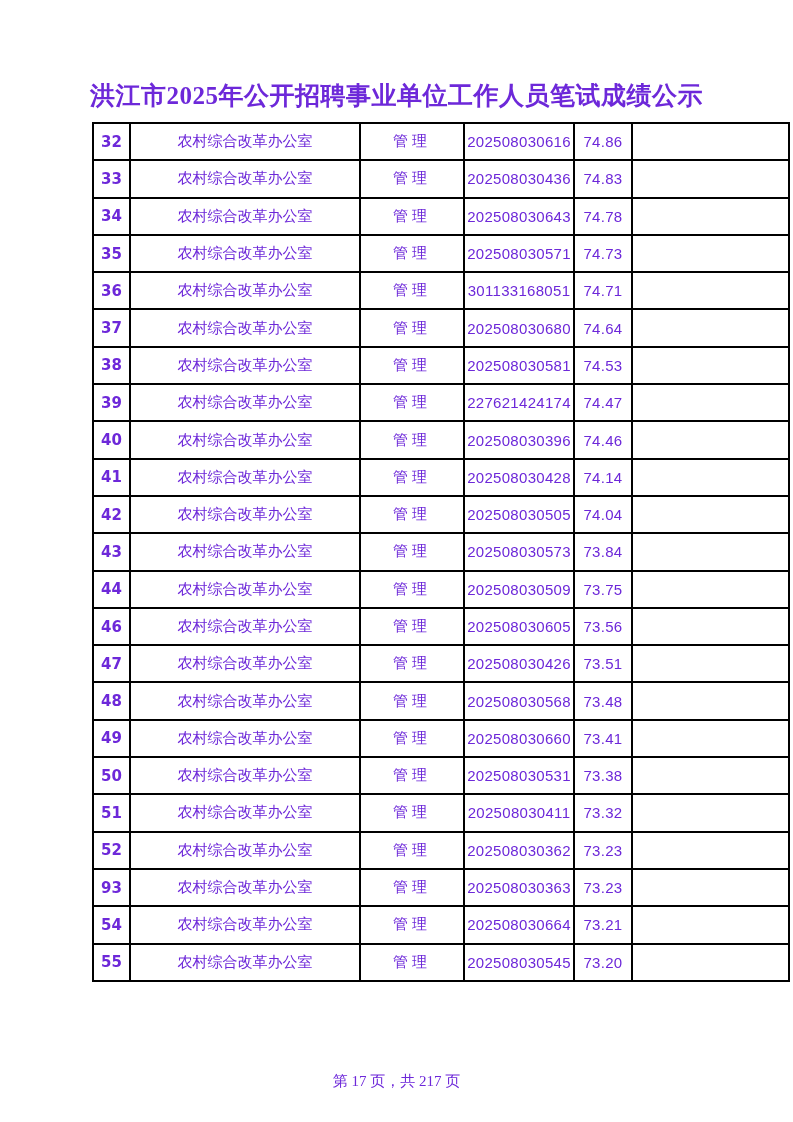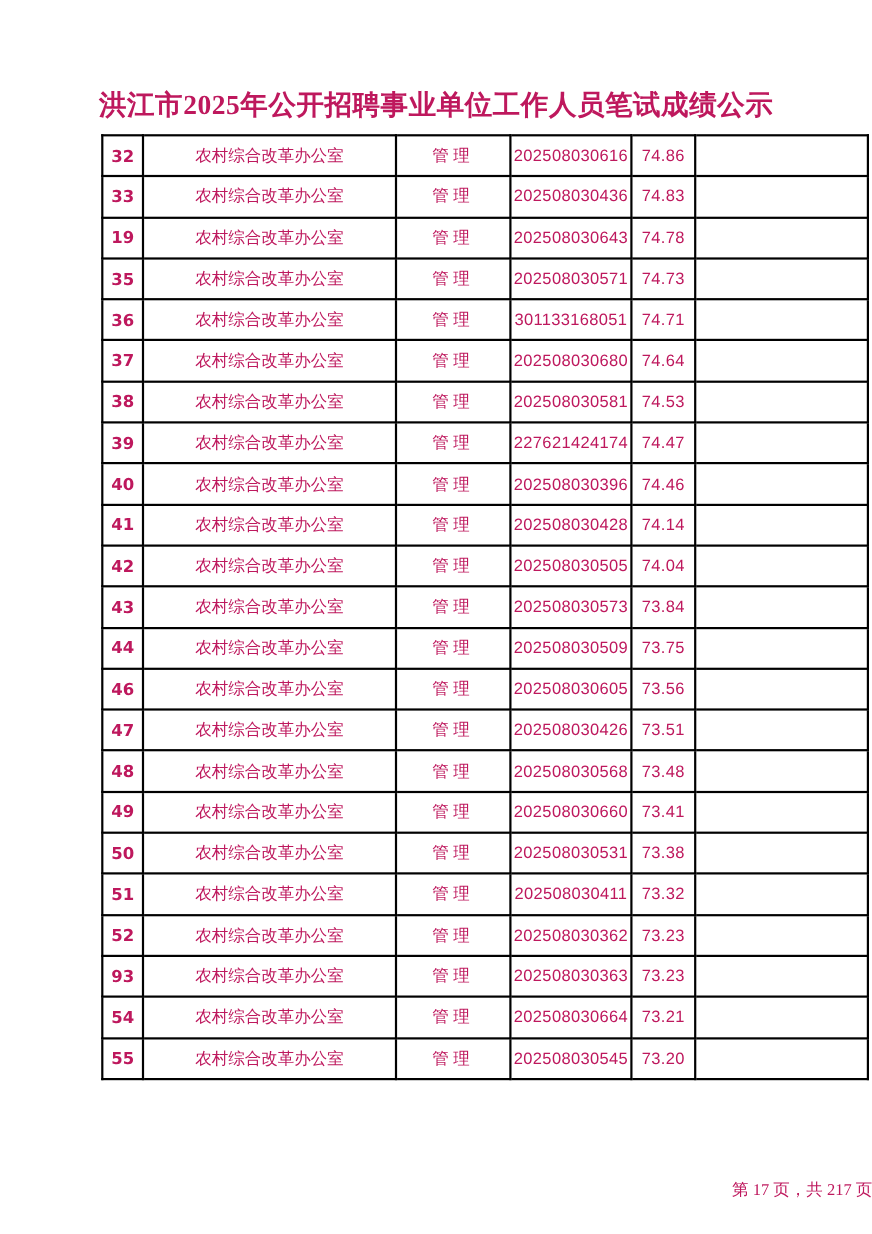--- a/index.html
+++ b/index.html
@@ -5,21 +5,21 @@
   html, body {
     margin: 0;
     padding: 0;
     background: #ffffff;
   }
   .page {
     position: relative;
     width: 793px;
     height: 1122px;
     background: #ffffff;
-    color: #be185d;
+    color: #6d28d9;
     overflow: hidden;
     font-family: "Liberation Serif", "DejaVu Serif", serif;
     border-radius: 17px;
   }
   .title {
     position: absolute;
     top: 79px;
     left: 0;
     right: 0;
     text-align: center;
@@ -65,21 +65,21 @@
   td.c-cat { letter-spacing: 4px; }
   td.c-ticket, td.c-score {
     font-family: Liberation Sans, sans-serif;
     letter-spacing: 0.3px;
   }
   .footer {
     position: absolute;
     top: 1072px;
     left: 0;
     right: 0;
-    text-align: right;
+    text-align: center;
     font-size: 15px;
     font-family: "Liberation Serif", "DejaVu Serif", serif;
   }
 </style>
 </head>
 <body>
 
 <div class="page">
 
   <div class="title">洪江市2025年公开招聘事业单位工作人员笔试成绩公示</div>
@@ -104,21 +104,21 @@
   </tr>
         <tr>
     <td class="c-no">33</td>
     <td class="c-org">农村综合改革办公室</td>
     <td class="c-cat">管理</td>
     <td class="c-ticket">202508030436</td>
     <td class="c-score">74.83</td>
     <td class="c-remark"></td>
   </tr>
         <tr>
-    <td class="c-no">19</td>
+    <td class="c-no">34</td>
     <td class="c-org">农村综合改革办公室</td>
     <td class="c-cat">管理</td>
     <td class="c-ticket">202508030643</td>
     <td class="c-score">74.78</td>
     <td class="c-remark"></td>
   </tr>
         <tr>
     <td class="c-no">35</td>
     <td class="c-org">农村综合改革办公室</td>
     <td class="c-cat">管理</td>

